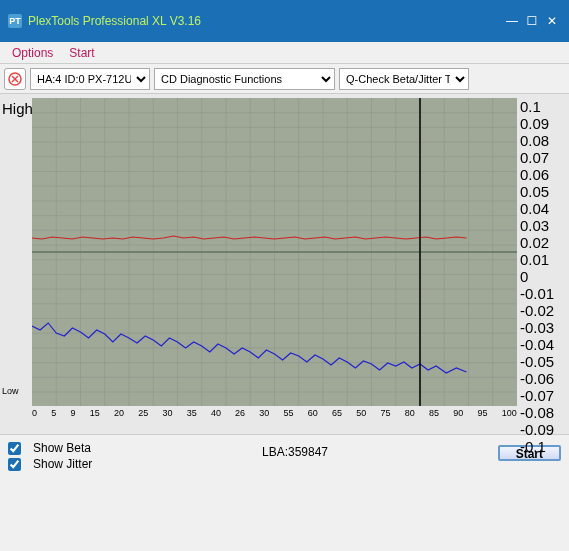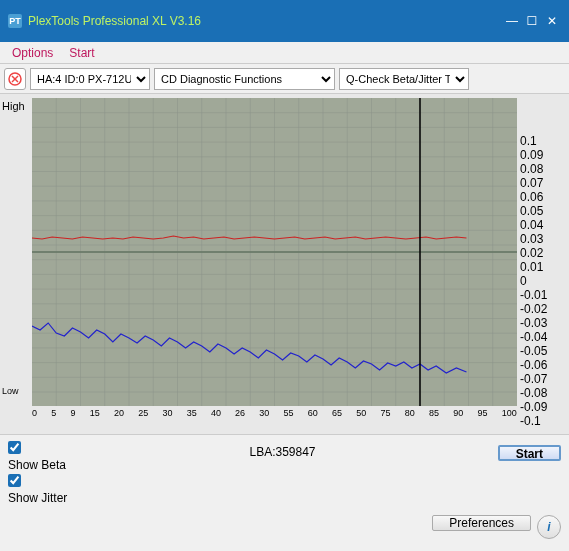--- a/index.html
+++ b/index.html
@@ -121,42 +121,41 @@
       position: absolute;
       right: 0;
       top: 4px;
       bottom: 28px;
       width: 52px;
       display: flex;
       flex-direction: column;
       justify-content: space-between;
       align-items: flex-start;
       padding-left: 3px;
-      font-size: 12px;
+      font-size: 15px;
       color: #000;
-      margin-top: 36px;
     }
     .x-axis {
       position: absolute;
       bottom: 4px;
       left: 32px;
       right: 52px;
       height: 24px;
       display: flex;
       justify-content: space-between;
       align-items: flex-start;
       font-size: 9px;
       color: #000;
       padding-top: 2px;
     }
     .chart-label-high {
       position: absolute;
       top: 6px;
       left: 2px;
-      font-size: 11px;
+      font-size: 15px;
       color: #000;
     }
     .chart-label-low {
       position: absolute;
       bottom: 38px;
       left: 2px;
       font-size: 9px;
       color: #000;
     }
     .bottom-panel {
@@ -166,24 +165,23 @@
       height: 131px;
     }
     .checkbox-area {
       display: flex;
       flex-direction: column;
       gap: 2px;
       margin-bottom: 4px;
     }
     .checkbox-row {
       display: flex;
-      align-items: flex-start;
-      gap: 4px;
-      font-size: 12px;
-      flex-direction: column;
+      align-items: flex-end;
+      gap: 12px;
+      font-size: 12px;
     }
     .checkbox-row input[type=checkbox] {
       width: 13px;
       height: 13px;
       accent-color: #1a6fb5;
     }
     .btn {
       height: 16px;
       padding: 0 16px;
       font-size: 12px;
@@ -401,17 +399,13 @@
       </div>
     </div>
     <div style="display:flex; align-items:center; padding-top: 4px;">
       <span>LBA:</span>
       <span>359847</span>
     </div>
     <div style="display:flex; gap:6px; align-items:center; padding-top:4px;">
       <button class="btn primary">Start</button>
     </div>
   </div>
-  <div style="display:flex; justify-content:flex-end; gap:6px; margin-top: 6px;">
-    <button class="btn">Preferences</button>
-    <button class="info-btn">i</button>
-  </div>
 </div>
 
 </body></html>

